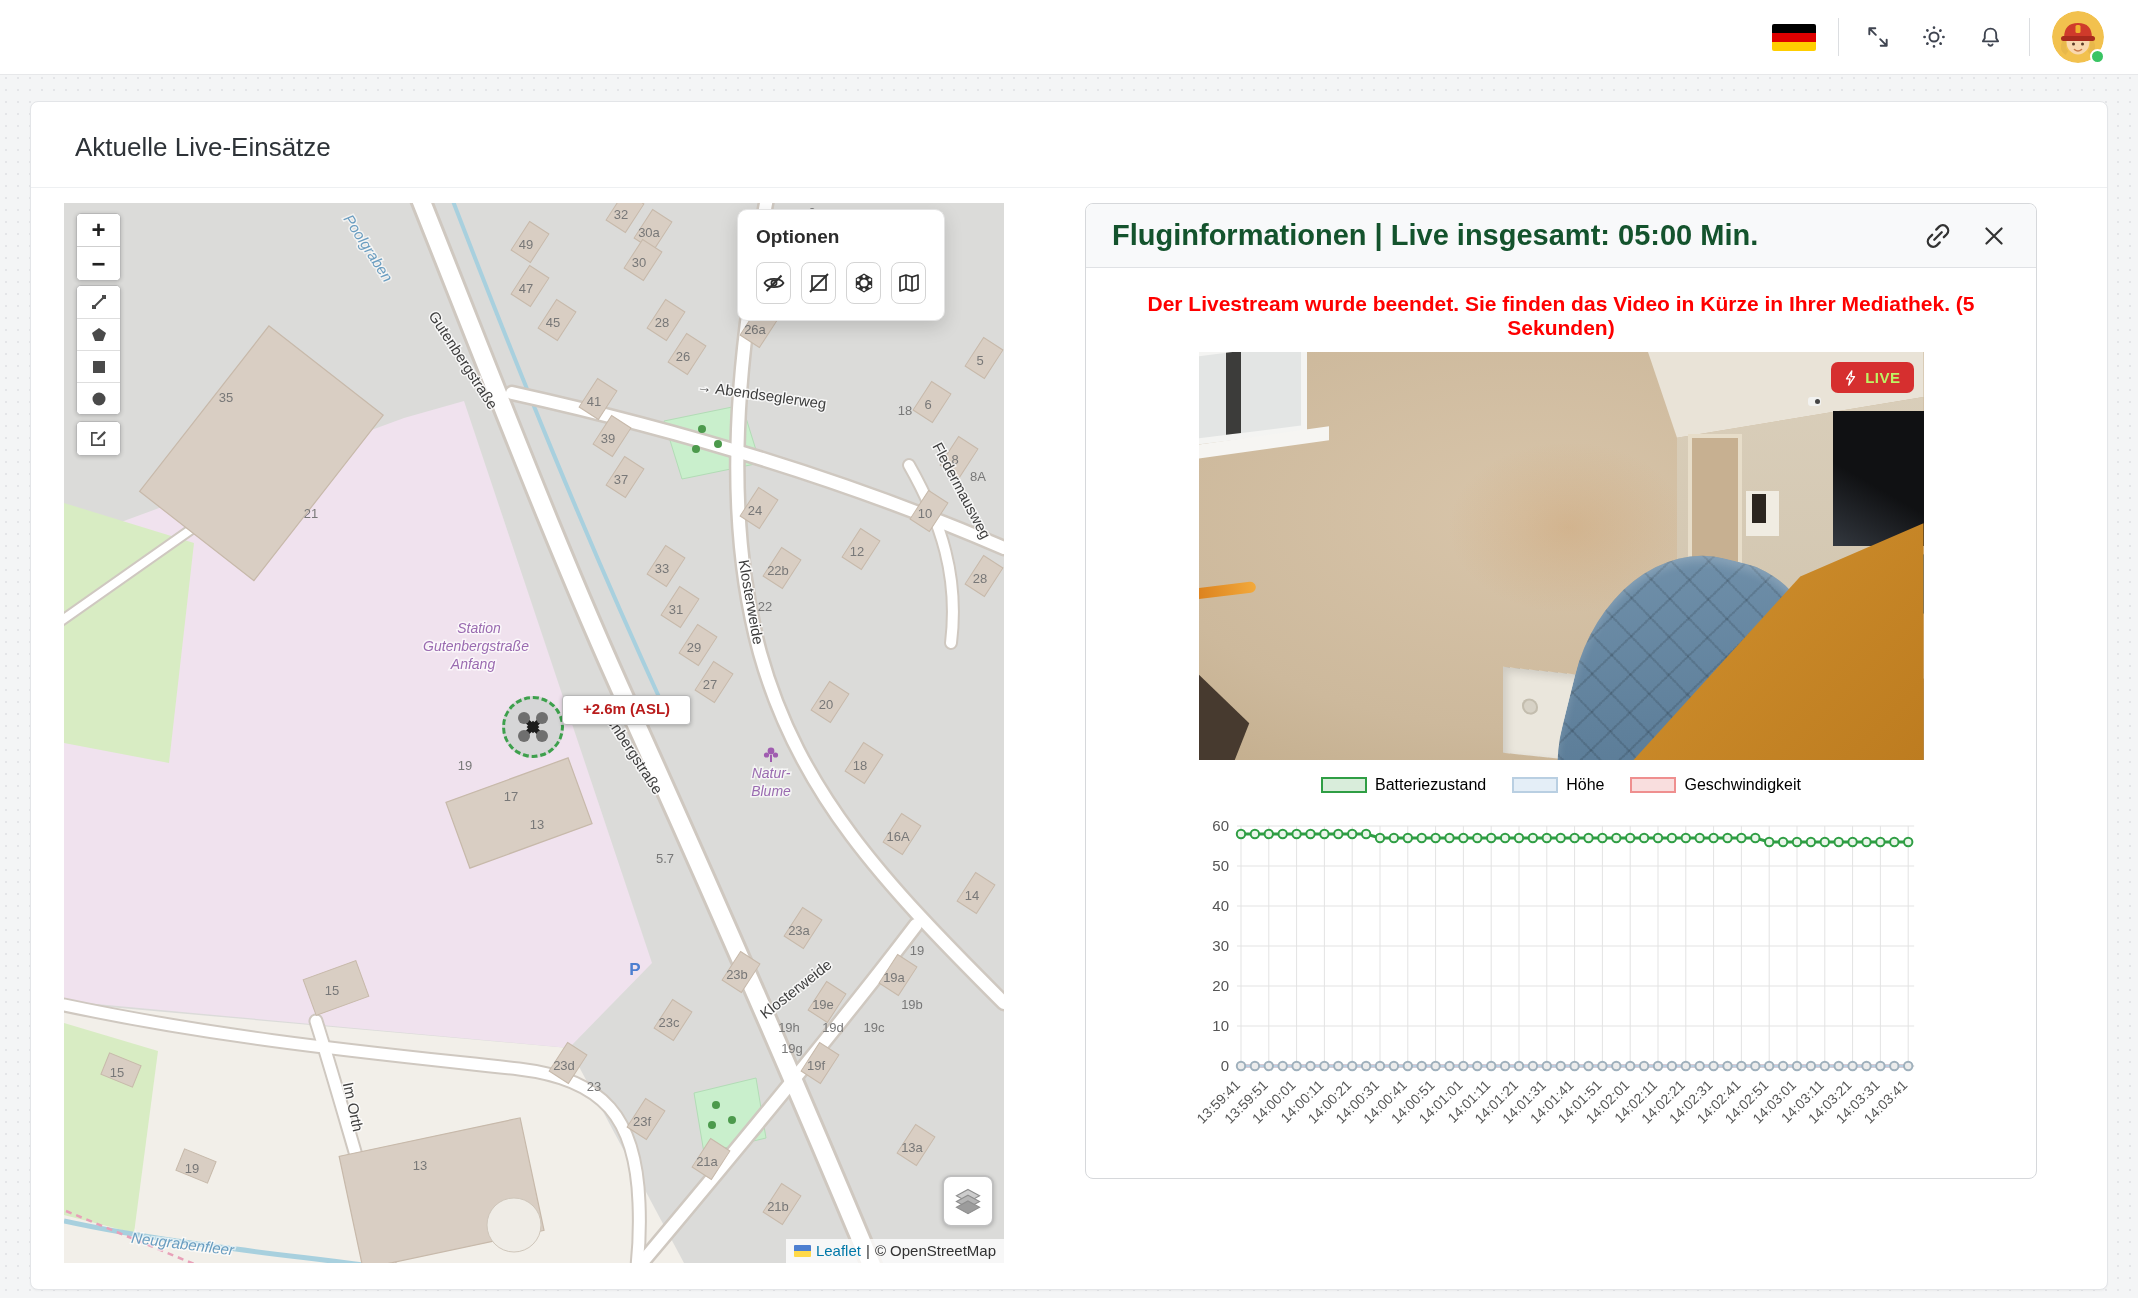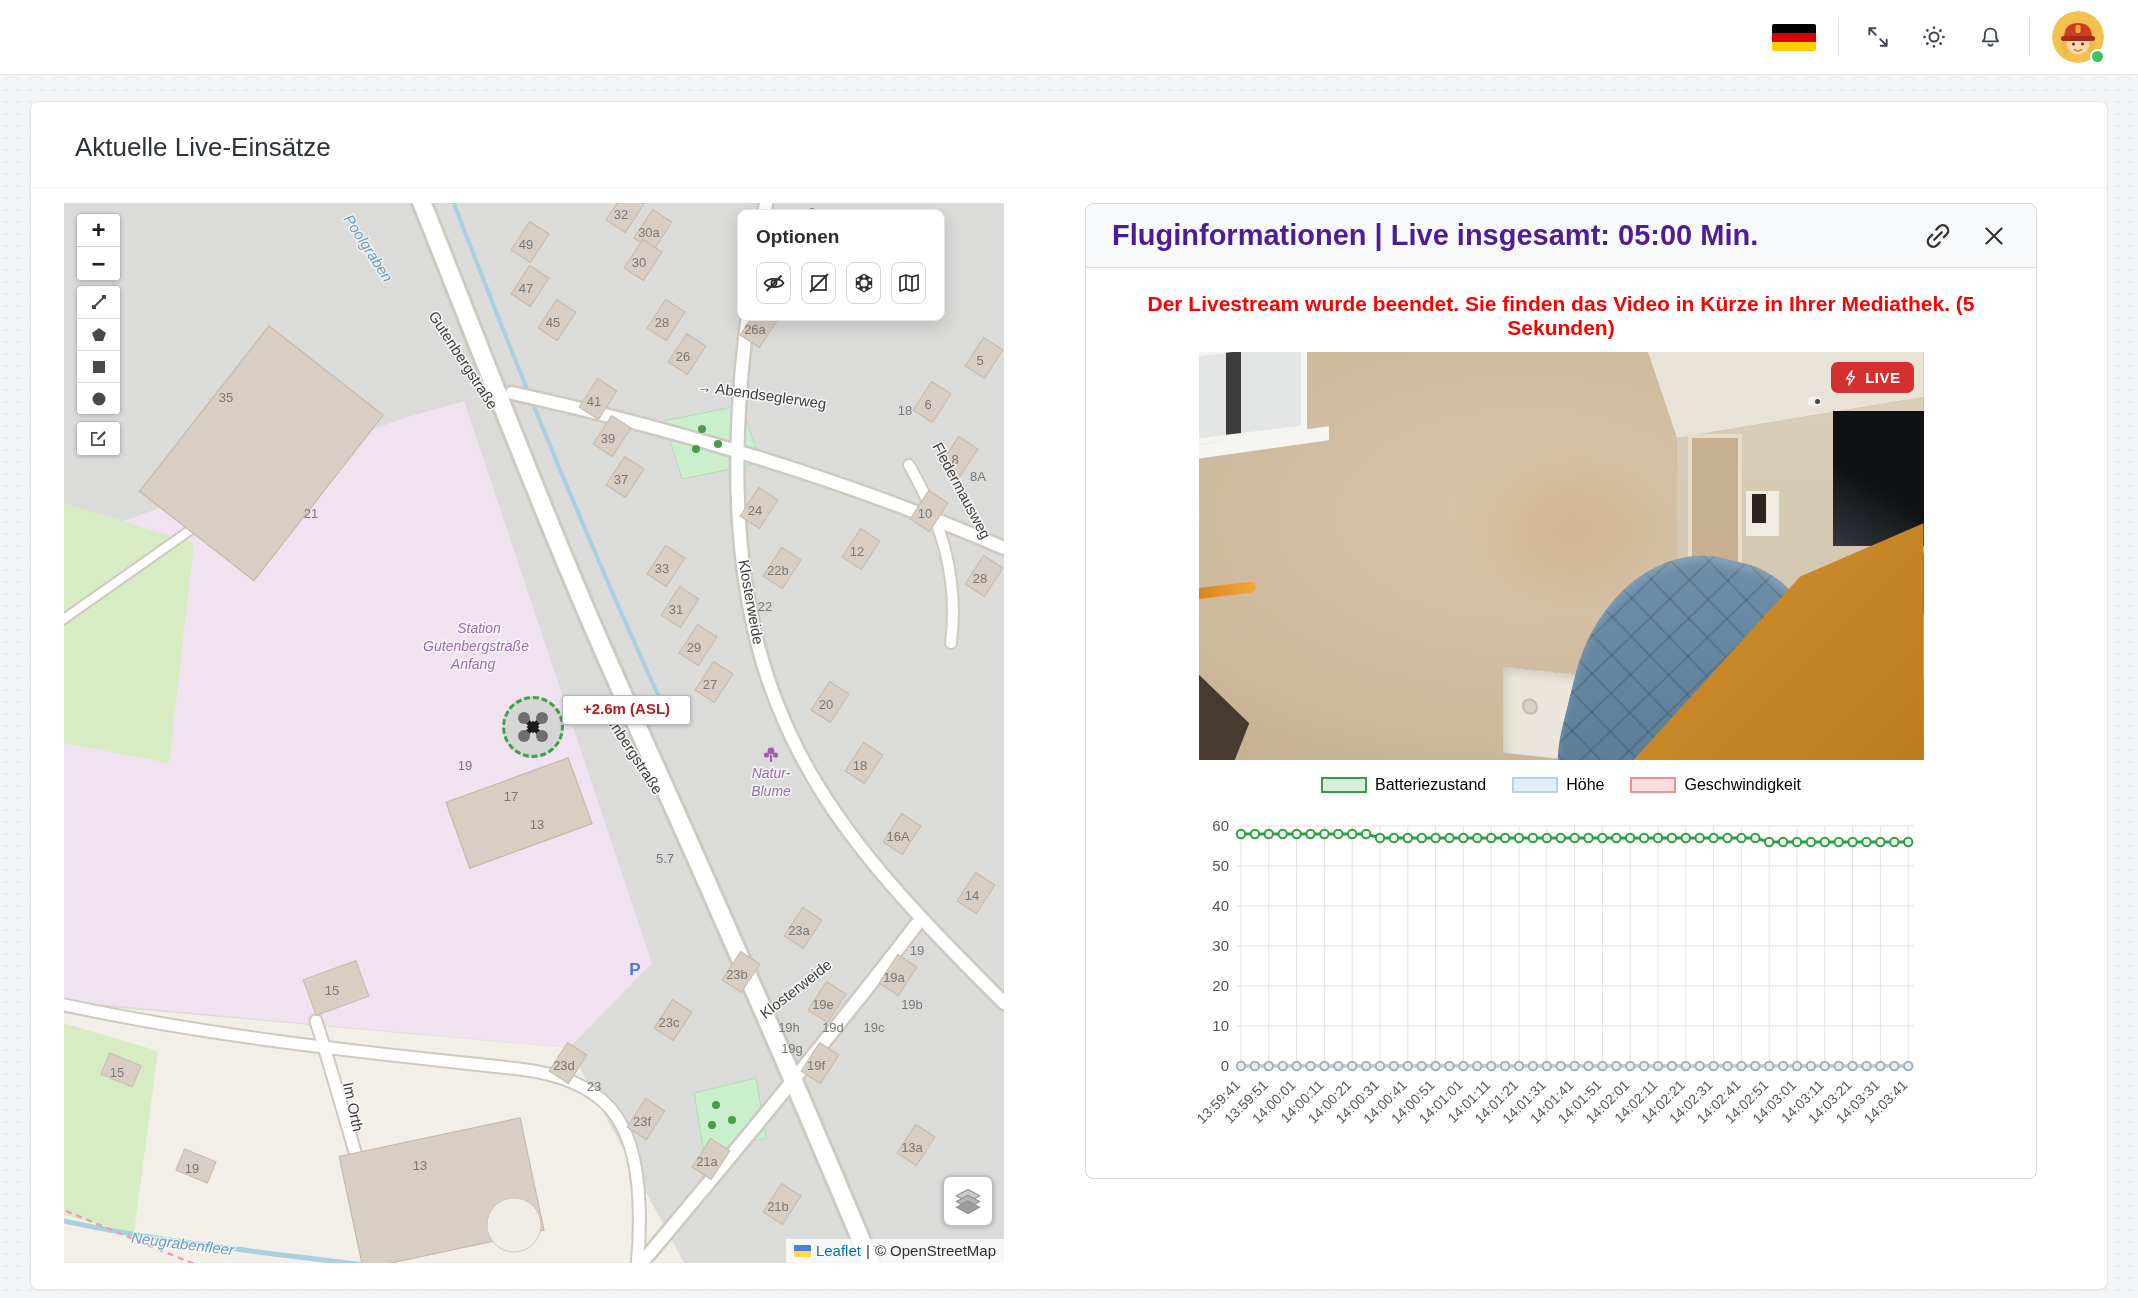--- a/index.html
+++ b/index.html
@@ -81,21 +81,21 @@
   .attribution { position:absolute; right:0; bottom:0; background:rgba(255,255,255,.78);
     padding:3px 8px 4px 8px; font-size:15px; color:#333; display:flex; align-items:center; gap:5px;margin-top:30px; }
   .ua-flag { width:17px; height:12px; display:inline-flex; flex-direction:column; border-radius:1px; overflow:hidden; }
   .ua-flag span { flex:1; } .ua-flag span:first-child{ background:#4e7fd0; } .ua-flag span:last-child{ background:#ffd948; }
   .attribution a { color:#0078a8; text-decoration:none; cursor:pointer; }
 
   
   .flight-panel { width:952px; background:#fff; border:1px solid #d6d8db; border-radius:8px; align-self:flex-start; }
   .fp-header { background:#f8f9fa; border-bottom:1px solid #e0e2e5; border-radius:8px 8px 0 0;
     padding:15px 26px; display:flex; align-items:center; justify-content:space-between; }
-  .fp-title { font-size:29px; font-weight:600; color:#4c1d95; }
+  .fp-title { font-size:29px; font-weight:600; color:#14532d; }
   .fp-icons { display:flex; align-items:center; gap:24px; }
   .fp-icon { background:none; border:none; cursor:pointer; width:32px; height:32px;
     display:flex; align-items:center; justify-content:center; }
   .fp-body { padding:24px 24px 26px 24px; }
   .alert-text { text-align:center; color:#fe0000; font-weight:bold; font-size:21px; margin-bottom:12px; }
 
   
   .video { position:relative; width:725px; height:408px; margin:0 auto; overflow:hidden;
     background:radial-gradient(95% 95% at 45% 40%, #d8c5aa 0%, #cdb99c 55%, #bca581 100%); cursor:pointer; }
   .v-stain { position:absolute; left:28%; top:14%; width:46%; height:58%;
@@ -134,21 +134,21 @@
       repeating-linear-gradient(-58deg, rgba(0,0,0,.13) 0 2px, transparent 2px 27px),
       linear-gradient(160deg,#7292ac,#4d6f8b);
     box-shadow:inset 0 6px 10px rgba(255,255,255,.18); }
   .v-chair2 { position:absolute; right:-1%; top:50%; width:8%; height:15%; border-radius:8px;
     background:#47687f; transform:rotate(-10deg); }
   .v-desk { position:absolute; inset:0; background:linear-gradient(135deg,#e8a93e,#bd7c20);
     clip-path:polygon(83% 55%, 100% 42%, 100% 100%, 60% 100%); }
   .v-darkcorner { position:absolute; inset:0; background:#473a2f;
     clip-path:polygon(0 79%, 7% 91%, 5% 100%, 0 100%); }
   .live-badge { position:absolute; right:10px; top:10px; background:#d62f2f; border-radius:7px;
-    padding:7px 13px; display:flex; align-items:center; gap:8px; color:#ffffff;
+    padding:7px 13px; display:flex; align-items:center; gap:8px; color:#bef264;
     font-size:15px; font-weight:bold; letter-spacing:.5px; }
 
   
   .chart-wrap { width:780px; margin:16px auto 0 auto; }
   .legend { display:flex; justify-content:center; align-items:center; gap:26px; margin-bottom:2px; }
   .legend-item { display:flex; align-items:center; gap:8px; font-size:16px; color:#000000; cursor:pointer; }
   .legend-box { width:46px; height:16px; border:2px solid; }
   .chart-wrap svg text { font-family:"Liberation Sans", sans-serif; }
 </style>
 </head>

